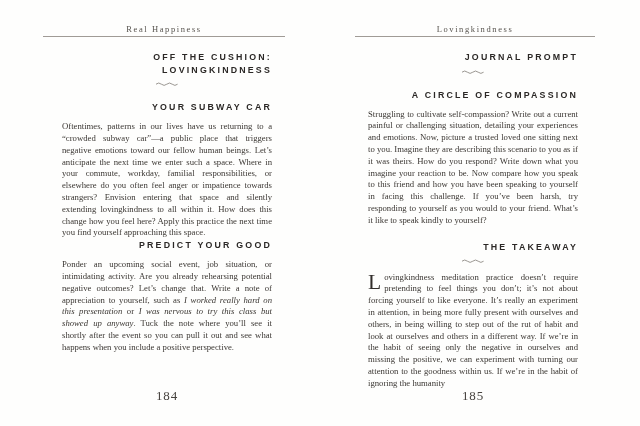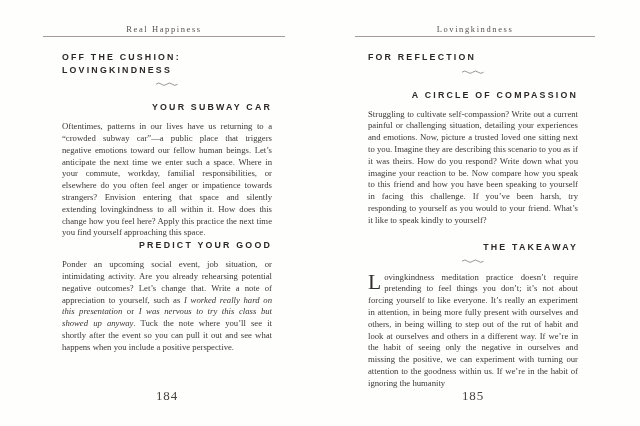--- a/index.html
+++ b/index.html
@@ -49,21 +49,21 @@
   .column {
     position: absolute;
     top: 0;
     width: 210px;
   }
   .page-left  .column { left: 62px; }
   .page-right .column { left: 48px; }
 
   .chapter-heading {
     margin-top: 51px;
-    text-align: left;
+    text-align: right;
     font-family: "Liberation Sans", "DejaVu Sans", sans-serif;
     font-weight: bold;
     font-size: 8.8px;
     letter-spacing: 2.2px;
     line-height: 12.6px;
     color: #2b2826;
   }
   .ornament {
     margin-top: 3px;
     text-align: center;
@@ -138,21 +138,21 @@
 
     <div class="page-number">184</div>
   </div>
 
   <div class="page page-right">
     <div class="running-header">Lovingkindness</div>
     <div class="header-rule"></div>
 
     <div class="column">
       <div class="chapter-heading">
-        <div>FOR REFLECTION</div>
+        <div>JOURNAL PROMPT</div>
       </div>
       <div class="ornament">
         <svg width="24" height="6" viewBox="0 0 24 6">
             <path d="M1 3.2 q2.7 -2.4 5.4 0 t5.4 0 t5.4 0 t5.4 0" fill="none" stroke="#8f8a85" stroke-width="0.9"></path>
           </svg>
       </div>
 
       <div class="section-title title-gap-lg">A CIRCLE OF COMPASSION</div>
       <p class="body-para"><span><span>Struggling to cultivate self-compassion? Write out a current painful or challenging situation, detailing your experiences and emotions. Now, picture a trusted loved one sitting next to you. Imagine they are describing this scenario to you as if it was theirs. How do you respond? Write down what you imagine your reaction to be. Now compare how you speak to this friend and how you have been speaking to yourself in facing this challenge. If you’ve been harsh, try responding to yourself as you would to your friend. What’s it like to speak kindly to yourself?</span></span></p>
 

